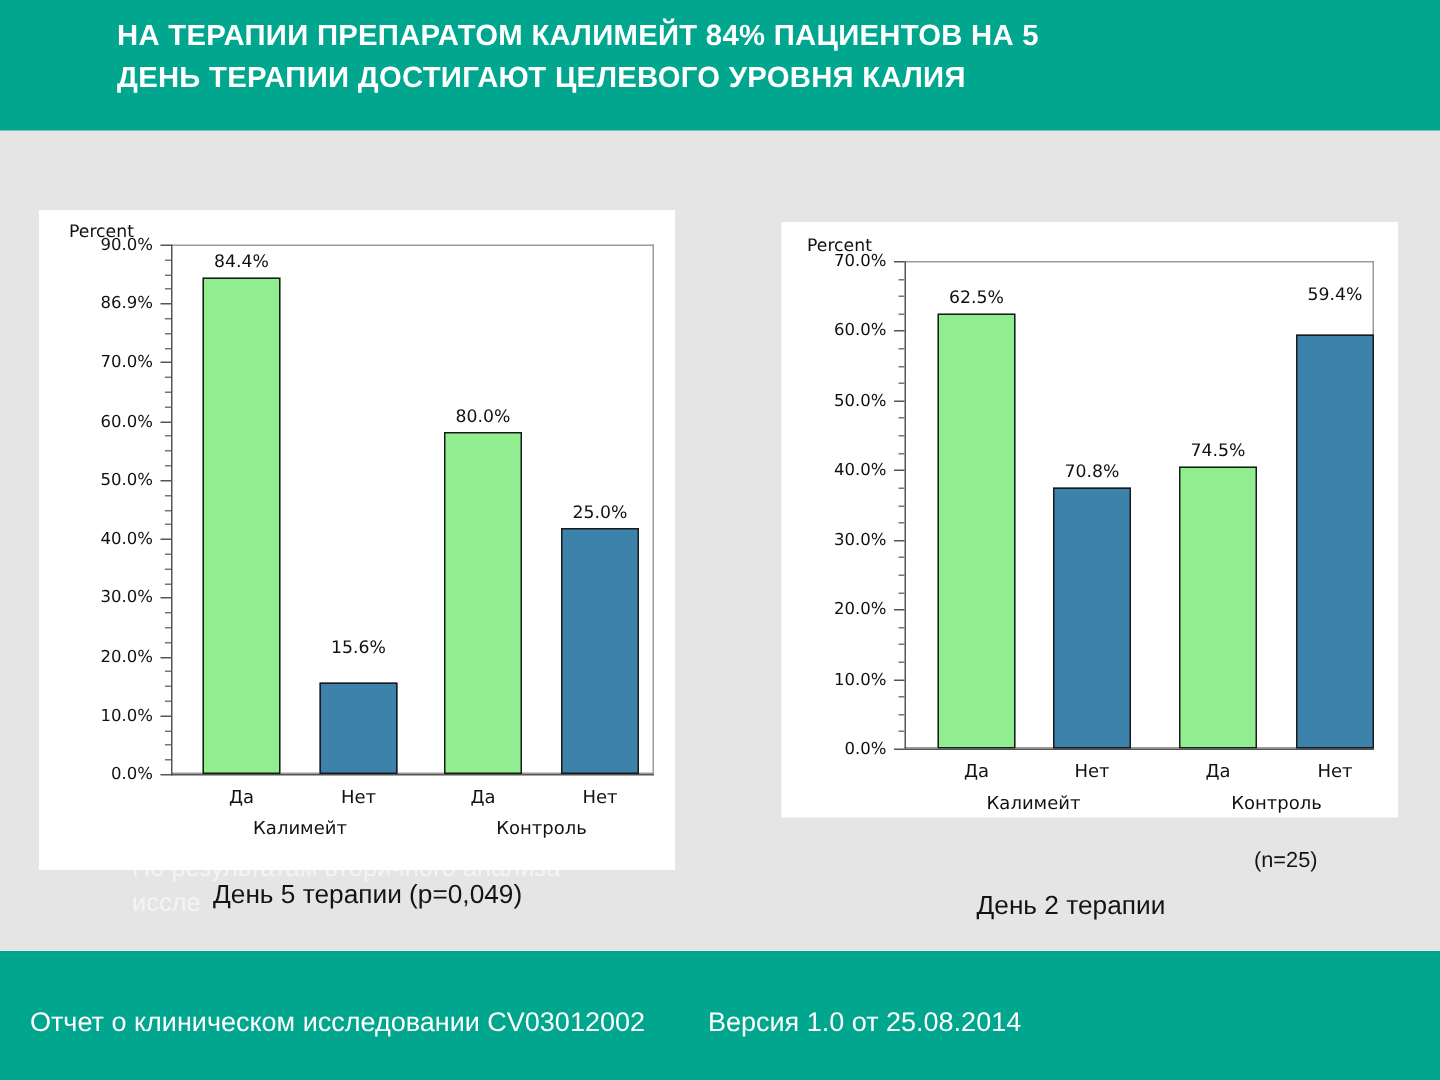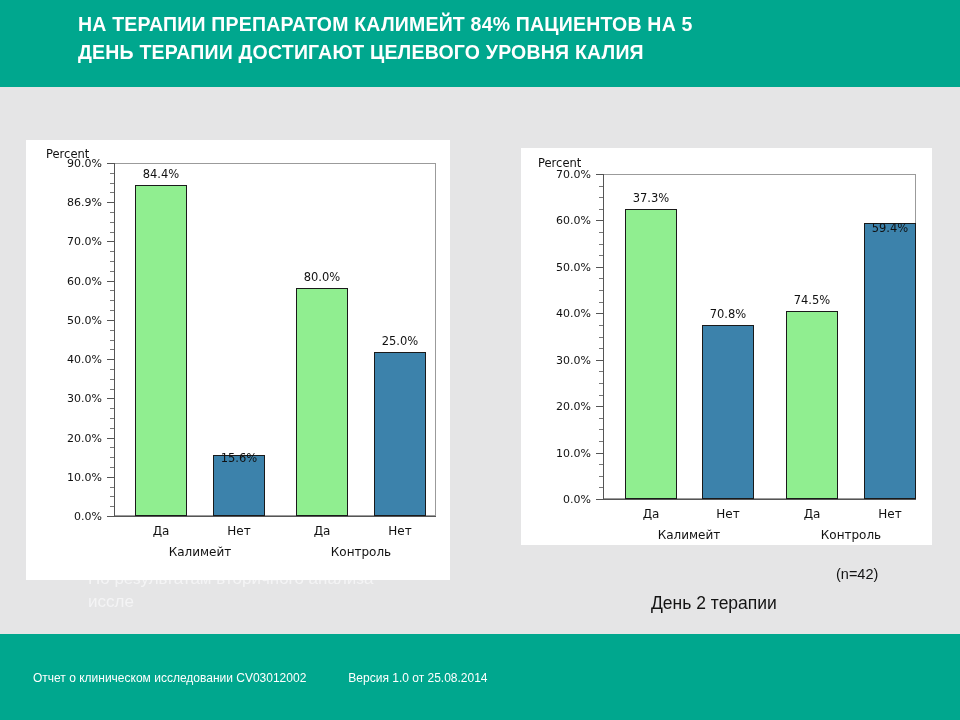--- a/index.html
+++ b/index.html
@@ -33,22 +33,22 @@
     white-space: pre-line;
   }
 
   
   .footer {
     position: absolute; left: 0; top: 634px;
     width: 960px; height: 86px;
     background: #00a78e;
   }
   .footer-inner {
-    position: absolute; left: 33px; top: 37px;
-    color: #ffffff; font-size: 12px;
+    position: absolute; left: 20px; top: 37px;
+    color: #ffffff; font-size: 18px;
     white-space: pre;
   }
   .footer-sep { display: inline-block; width: 42px; }
 
   
   .bg-note {
     position: absolute; left: 88px; top: 567px;
     width: 360px;
     color: #f4f4f5;
     font-size: 17px;
@@ -215,21 +215,21 @@
         <div class="ytick-major" style="left: 81px; top: 101.444px;"></div>
         <div class="ytick-label" style="left: 13px; width: 63px; top: 101.444px;">70.0%</div>
         <div class="ytick-major" style="left: 81px; top: 62.2222px;"></div>
         <div class="ytick-label" style="left: 13px; width: 63px; top: 62.2222px;">86.9%</div>
         <div class="ytick-major" style="left: 81px; top: 23px;"></div>
         <div class="ytick-label" style="left: 13px; width: 63px; top: 23px;">90.0%</div>
         <div class="bar" title="84.4%" style="left: 109px; width: 52px; top: 44.9644px; height: 331.036px; background: rgb(144, 238, 144);"></div>
         <div class="bar-label" style="left: 135px; top: 26.9644px;">84.4%</div>
         <div class="cat-label" style="left: 135px; top: 384px;">Да</div>
         <div class="bar" title="15.6%" style="left: 187px; width: 52px; top: 314.813px; height: 61.1867px; background: rgb(60, 130, 171);"></div>
-        <div class="bar-label" style="left: 213px; top: 311px;">15.6%</div>
+        <div class="bar-label" style="left: 213px; top: 284px;">15.6%</div>
         <div class="cat-label" style="left: 213px; top: 384px;">Нет</div>
         <div class="bar" title="58.1%" style="left: 270px; width: 52px; top: 148.119px; height: 227.881px; background: rgb(144, 238, 144);"></div>
         <div class="bar-label" style="left: 296px; top: 130.119px;">80.0%</div>
         <div class="cat-label" style="left: 296px; top: 384px;">Да</div>
         <div class="bar" title="41.9%" style="left: 348px; width: 52px; top: 211.659px; height: 164.341px; background: rgb(60, 130, 171);"></div>
         <div class="bar-label" style="left: 374px; top: 193.659px;">25.0%</div>
         <div class="cat-label" style="left: 374px; top: 384px;">Нет</div>
         <div class="group-label" style="left: 174px; top: 405px;">Калимейт</div>
         <div class="group-label" style="left: 335px; top: 405px;">Контроль</div>
       </div>
@@ -272,36 +272,37 @@
         <div class="ytick-label" style="left: 7px; width: 63px; top: 211.714px;">30.0%</div>
         <div class="ytick-major" style="left: 75px; top: 165.286px;"></div>
         <div class="ytick-label" style="left: 7px; width: 63px; top: 165.286px;">40.0%</div>
         <div class="ytick-major" style="left: 75px; top: 118.857px;"></div>
         <div class="ytick-label" style="left: 7px; width: 63px; top: 118.857px;">50.0%</div>
         <div class="ytick-major" style="left: 75px; top: 72.4286px;"></div>
         <div class="ytick-label" style="left: 7px; width: 63px; top: 72.4286px;">60.0%</div>
         <div class="ytick-major" style="left: 75px; top: 26px;"></div>
         <div class="ytick-label" style="left: 7px; width: 63px; top: 26px;">70.0%</div>
         <div class="bar" title="62.5%" style="left: 104px; width: 52px; top: 60.8214px; height: 290.179px; background: rgb(144, 238, 144);"></div>
-        <div class="bar-label" style="left: 130px; top: 42.8214px;">37.3%</div>
+        <div class="bar-label" style="left: 130px; top: 42.8214px;">62.5%</div>
         <div class="cat-label" style="left: 130px; top: 359px;">Да</div>
         <div class="bar" title="37.5%" style="left: 181px; width: 52px; top: 176.893px; height: 174.107px; background: rgb(60, 130, 171);"></div>
         <div class="bar-label" style="left: 207px; top: 158.893px;">70.8%</div>
         <div class="cat-label" style="left: 207px; top: 359px;">Нет</div>
         <div class="bar" title="40.6%" style="left: 265px; width: 52px; top: 162.5px; height: 188.5px; background: rgb(144, 238, 144);"></div>
         <div class="bar-label" style="left: 291px; top: 144.5px;">74.5%</div>
         <div class="cat-label" style="left: 291px; top: 359px;">Да</div>
         <div class="bar" title="59.4%" style="left: 343px; width: 52px; top: 75.2143px; height: 275.786px; background: rgb(60, 130, 171);"></div>
-        <div class="bar-label" style="left: 369px; top: 73px;">59.4%</div>
+        <div class="bar-label" style="left: 369px; top: 41px;">59.4%</div>
         <div class="cat-label" style="left: 369px; top: 359px;">Нет</div>
         <div class="group-label" style="left: 168px; top: 380px;">Калимейт</div>
         <div class="group-label" style="left: 330px; top: 380px;">Контроль</div>
       </div>
   </div>
 
+  <div class="caption" id="caption-left">День 5 терапии (p=0,049)</div>
   <div class="caption" id="caption-right">День 2 терапии</div>
-  <div class="nnote">(n=42)</div>
+  <div class="nnote">(n=25)</div>
 
   <div class="footer">
     <div class="footer-inner"><span>Отчет о клиническом исследовании CV03012002</span><span class="footer-sep"></span><span>Версия 1.0 от 25.08.2014</span></div>
   </div>
 
 </div>
 
 </body></html>

